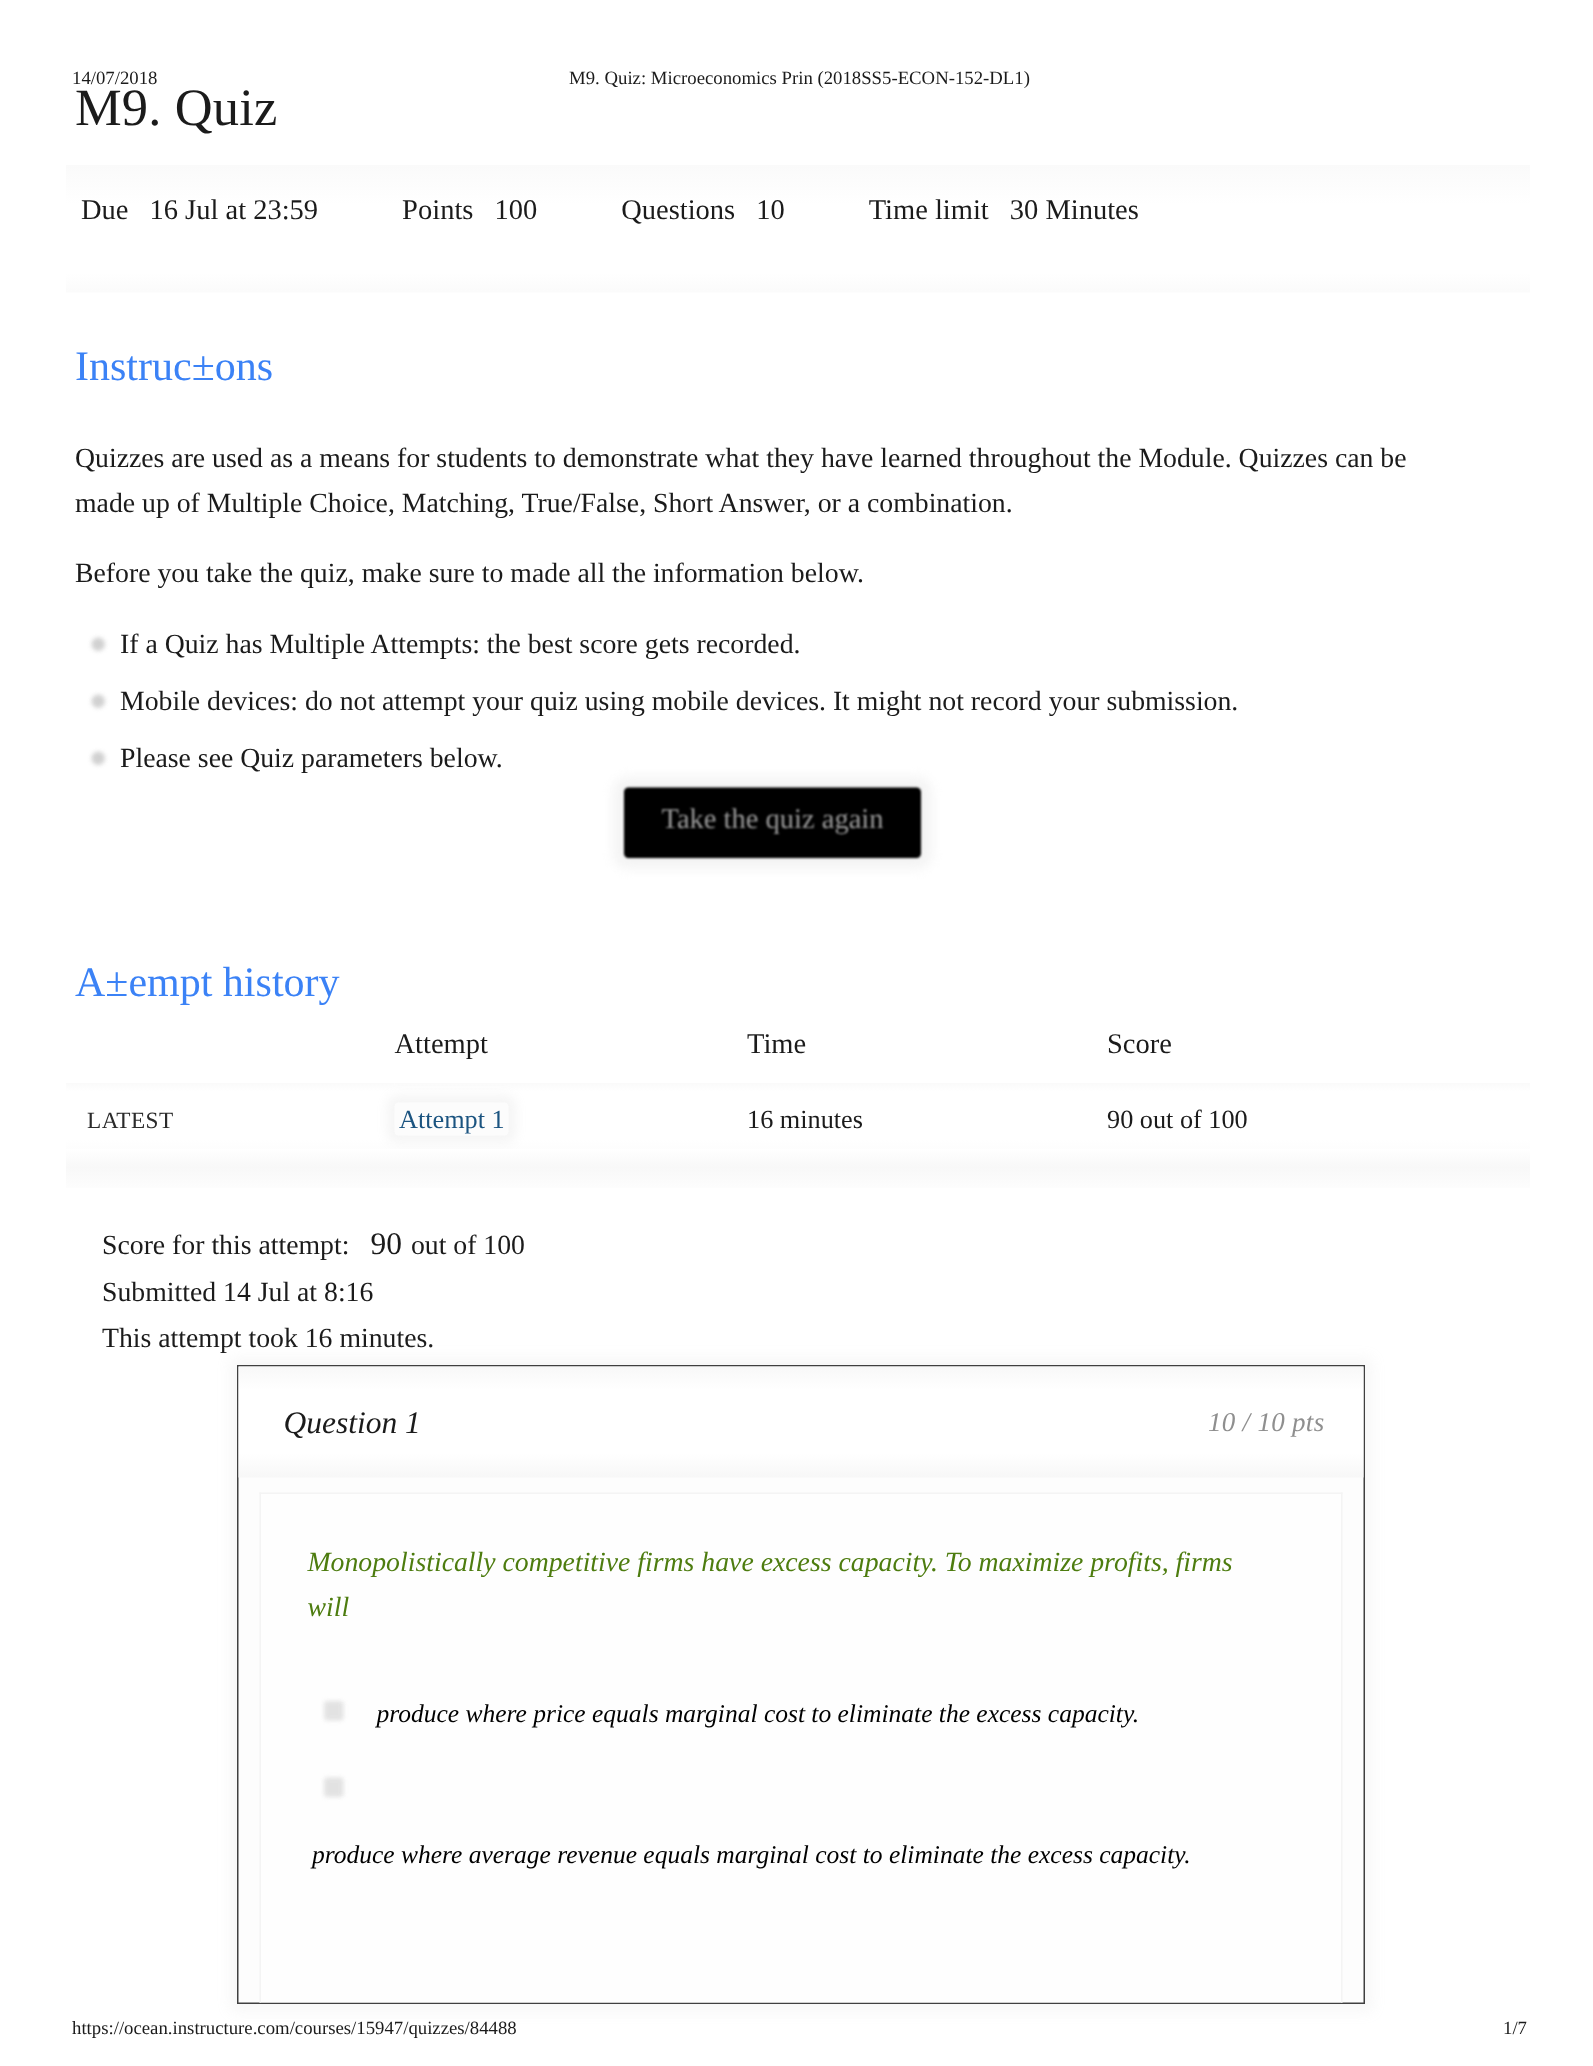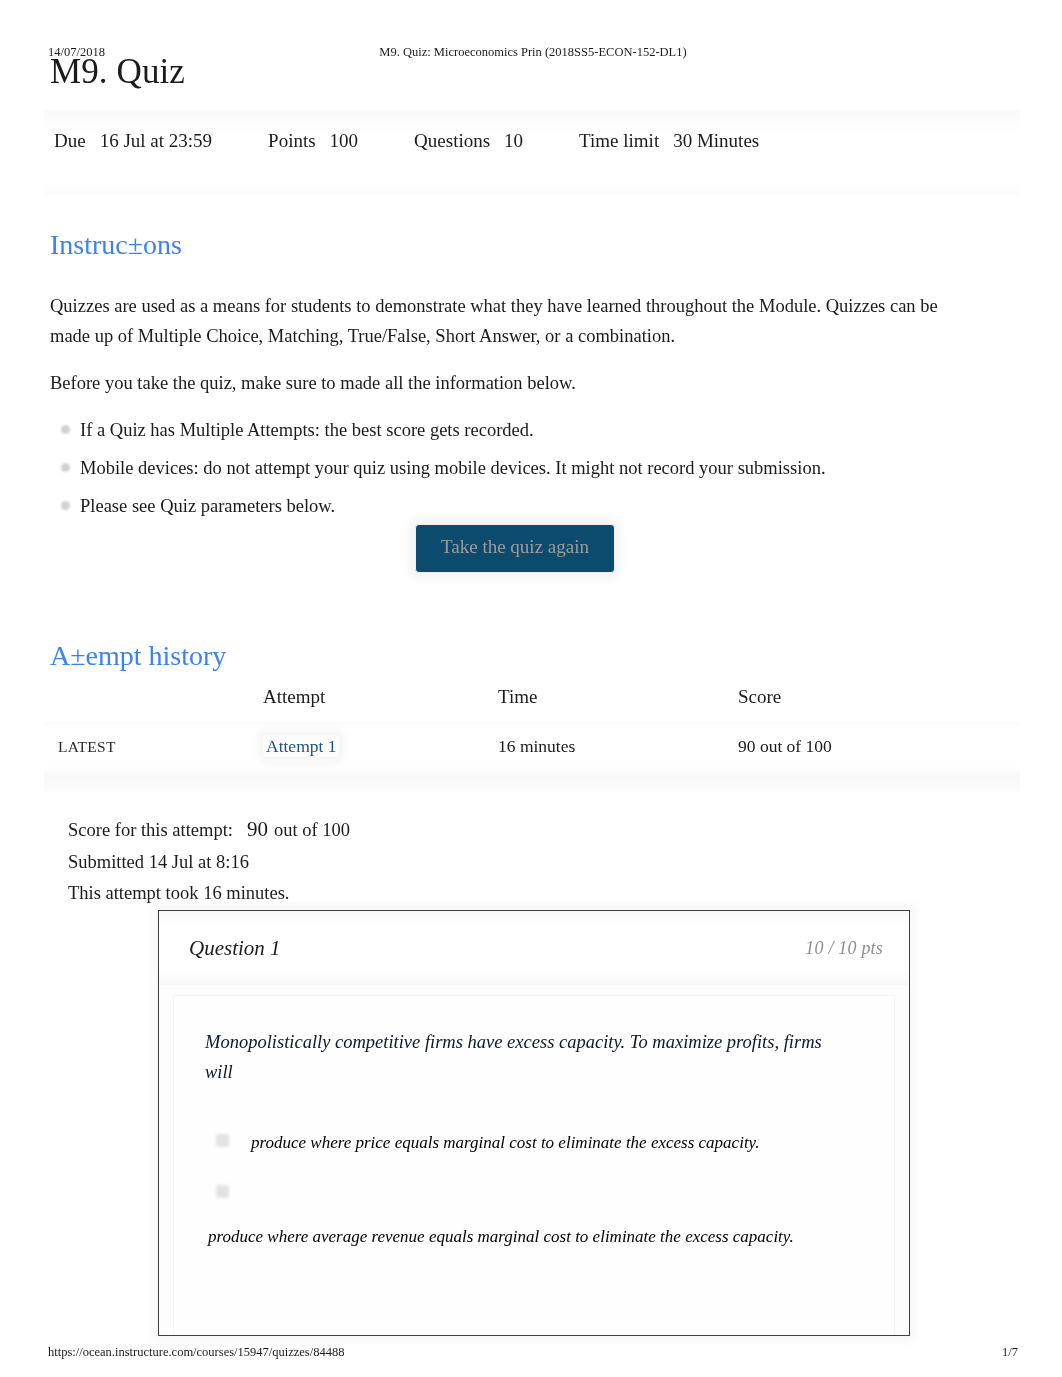--- a/index.html
+++ b/index.html
@@ -145,21 +145,21 @@
     width: 1030px;
     display: flex;
     justify-content: center;
   }
   .retake-btn {
     display: inline-block;
     padding: 11px 25px 13px 25px;
     font-family: "Liberation Serif", "DejaVu Serif", serif;
     font-size: 19px;
     color: #9d9d9d;
-    background: #0c4a6e;
+    background: #000000;
     border: 1px solid #ededed;
     border-radius: 4px;
     box-shadow: 0 0 7px 6px rgba(243,243,243,0.95);
     filter: blur(0.55px);
     cursor: pointer;
     line-height: 1.2;
   }
 
   
   .attempt-table {
@@ -265,21 +265,21 @@
     background: #fefefe;
     border: 1px solid #f4f4f4;
     border-bottom: none;
     box-sizing: border-box;
     min-height: 340px;
   }
   .question-text {
     padding: 0 30px 0 31px;
     font-size: 18.5px;
     line-height: 1.62;
-    color: #0f172a;
+    color: #4d7c0f;
     max-width: 640px;
   }
   .answers {
     margin: 42px 0 0 0;
     padding: 0;
     list-style: none;
   }
   .answer-row {
     display: flex;
     align-items: flex-start;

